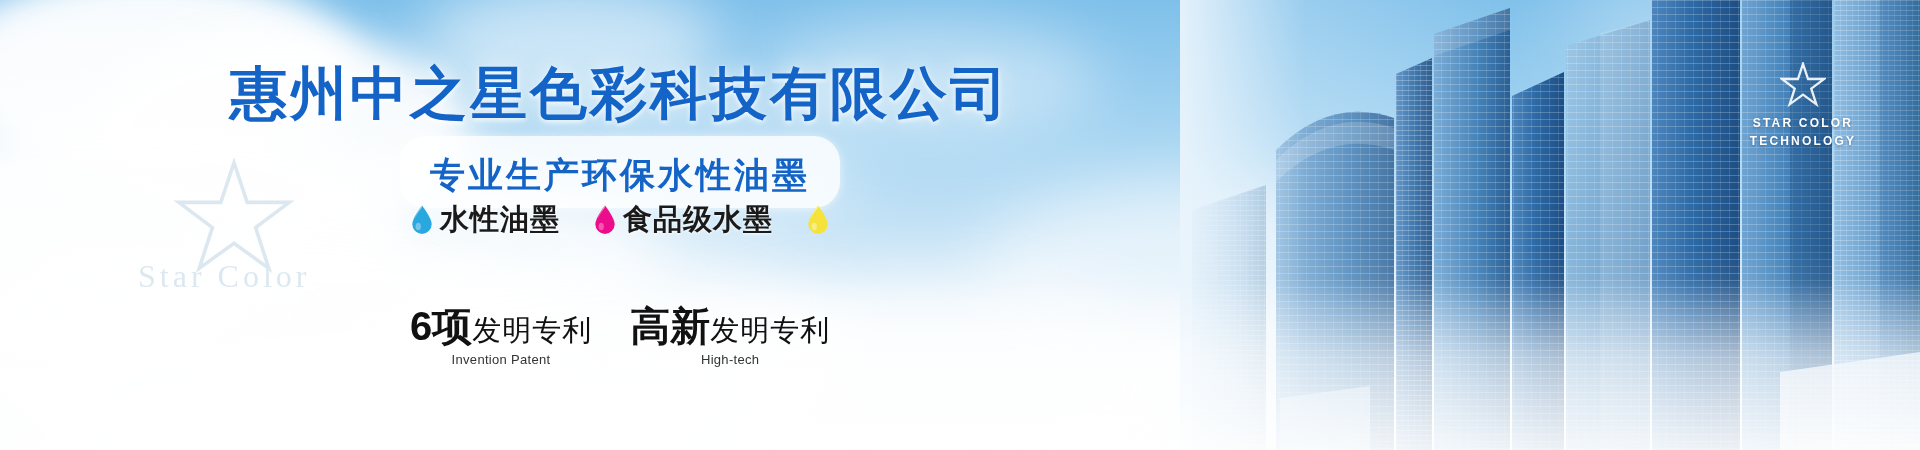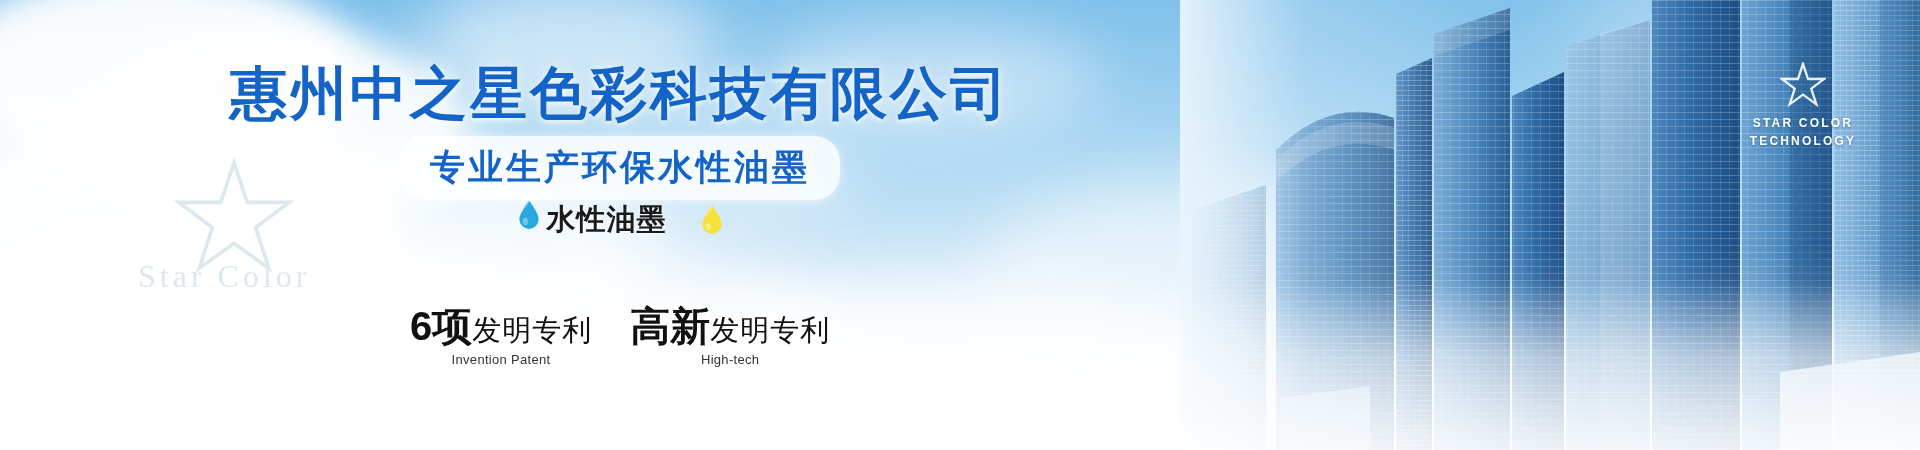--- a/index.html
+++ b/index.html
@@ -93,35 +93,35 @@
     white-space:nowrap;
   }
 
   #subtitle-wrap {
     position:absolute; left:0; right:0; top:136px;
     display:flex; justify-content:center;
   }
   #subtitle-pill {
     background:rgba(255,255,255,.82);
     border-radius:26px;
-    padding:8px 30px 9px 30px;
+    padding:16px 30px 9px 30px;
     font-size:35px;
     font-weight:bold;
     letter-spacing:3px;
     color:#1464c8;
     white-space:nowrap;
     box-shadow:0 1px 10px rgba(255,255,255,.6);
   }
 
   #features {
     position:absolute; left:0; right:0; top:200px;
     display:flex; justify-content:center; align-items:center;
     gap:34px;
   }
-  .feature { display:flex; align-items:flex-start; gap:7px; }
+  .feature { display:flex; align-items:center; gap:7px; }
   .drop { width:22px; height:30px; flex:0 0 auto; }
   .feature-label {
     font-size:29px;
     font-weight:bold;
     letter-spacing:1px;
     color:#1a1a1a;
     white-space:nowrap;
     text-shadow:0 1px 3px rgba(255,255,255,.9);
   }
 
@@ -304,20 +304,28 @@
 
       <div class="feature">
         <svg class="drop" viewBox="0 0 40 56">
           <path d="M20 1 C20 1 2 24 2 36 A18 18 0 0 0 38 36 C38 24 20 1 20 1 Z" fill="#29a8e0"></path>
           <path d="M20 1 C20 1 9 16 6 27 C9 20 15 10 20 5 Z" fill="#ffffff" opacity="0.45"></path>
           <ellipse cx="13" cy="40" rx="5" ry="7" fill="#ffffff" opacity="0.35"></ellipse>
         </svg>
         <span class="feature-label">水性油墨</span>
       </div>
 
+      <div class="feature">
+        <svg class="drop" viewBox="0 0 40 56">
+          <path d="M20 1 C20 1 2 24 2 36 A18 18 0 0 0 38 36 C38 24 20 1 20 1 Z" fill="#ec0d8c"></path>
+          <path d="M20 1 C20 1 9 16 6 27 C9 20 15 10 20 5 Z" fill="#ffffff" opacity="0.45"></path>
+          <ellipse cx="13" cy="40" rx="5" ry="7" fill="#ffffff" opacity="0.3"></ellipse>
+        </svg>
+        <span class="feature-label">食品级水墨</span>
+      </div>
 
       <div class="feature">
         <svg class="drop" viewBox="0 0 40 56">
           <path d="M20 1 C20 1 2 24 2 36 A18 18 0 0 0 38 36 C38 24 20 1 20 1 Z" fill="#f5e33c"></path>
           <path d="M20 1 C20 1 9 16 6 27 C9 20 15 10 20 5 Z" fill="#ffffff" opacity="0.5"></path>
           <ellipse cx="13" cy="40" rx="5" ry="7" fill="#ffffff" opacity="0.35"></ellipse>
         </svg>
       </div>
 
     </div>

